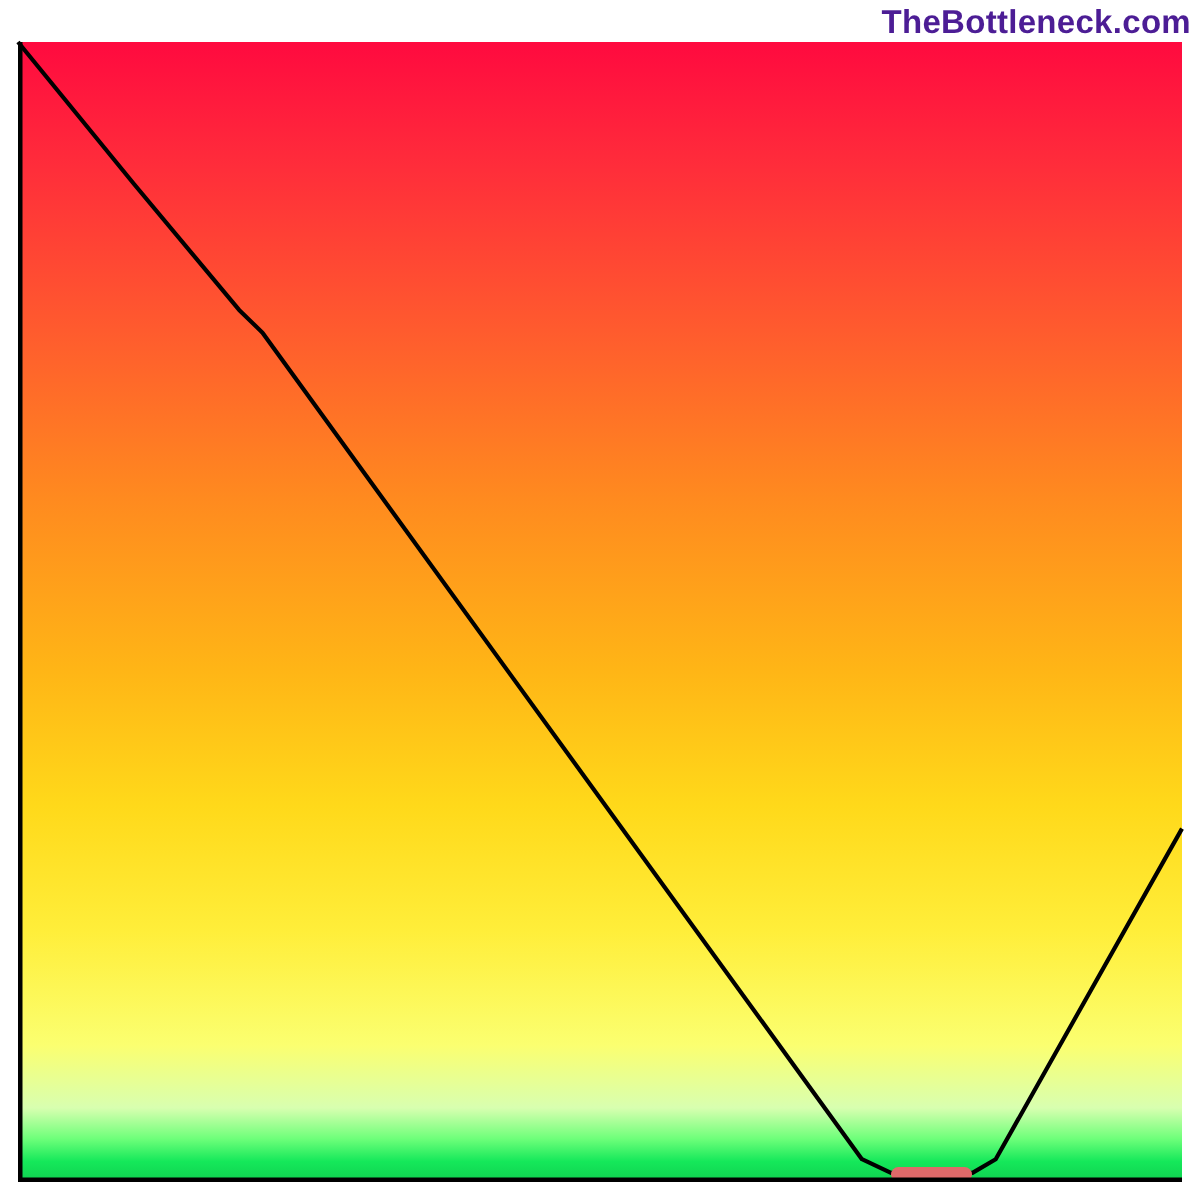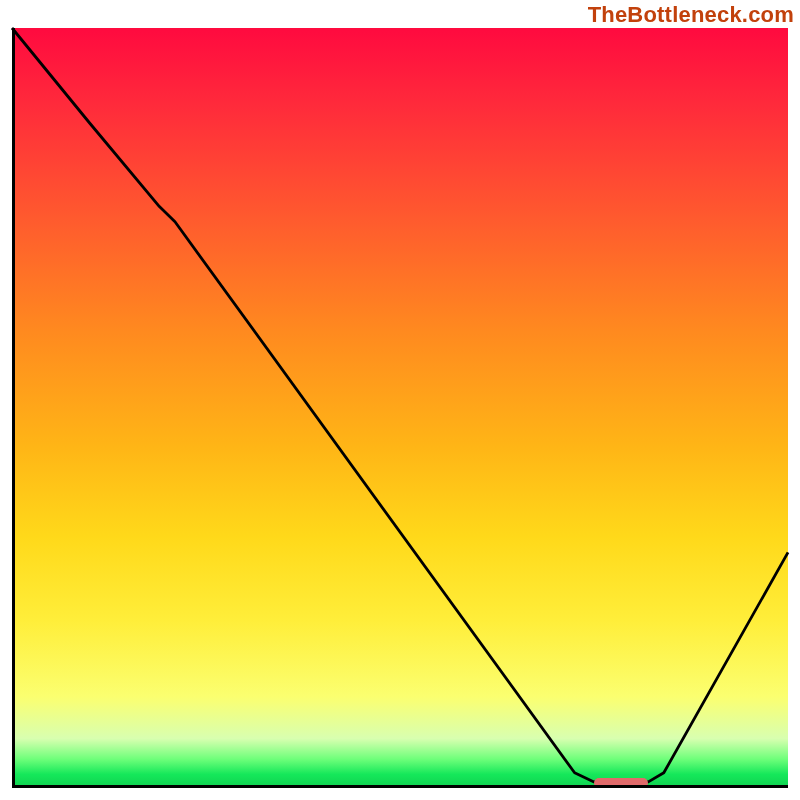--- a/index.html
+++ b/index.html
@@ -14,21 +14,21 @@
     position: relative;
     width: 800px;
     height: 800px;
   }
   .watermark {
     position: absolute;
     top: 2px;
     right: 6px;
     font-size: 22px;
     font-weight: 600;
-    color: #c2410c;
+    color: #4c1d95;
     letter-spacing: 0.2px;
     user-select: none;
   }
   
   .plot {
     position: absolute;
     left: 12px;
     top: 28px;
     width: 776px;
     height: 760px;

